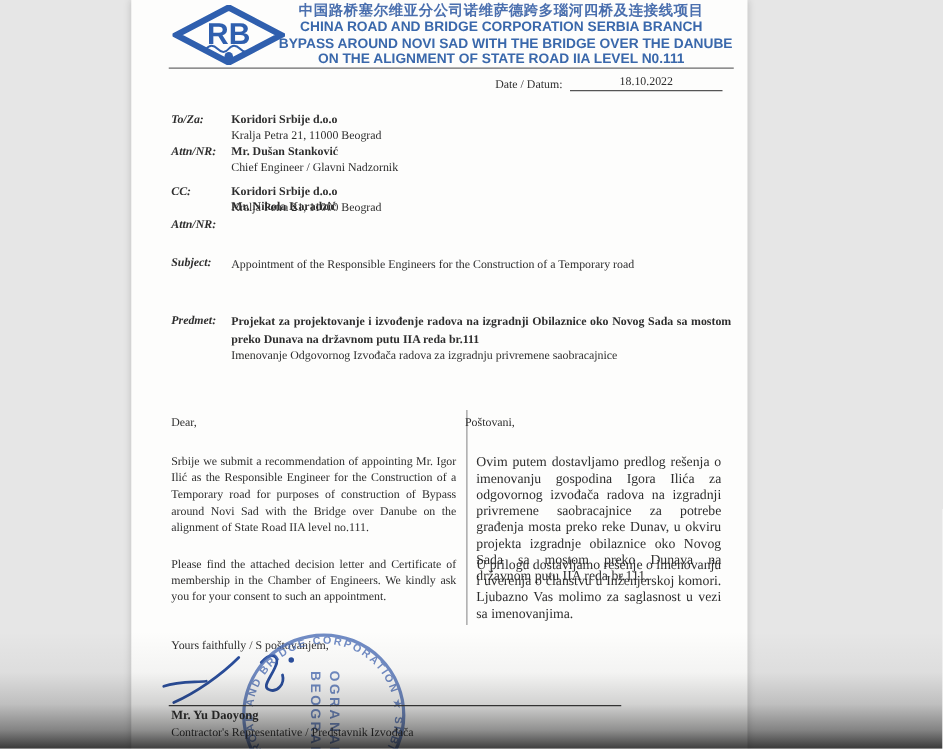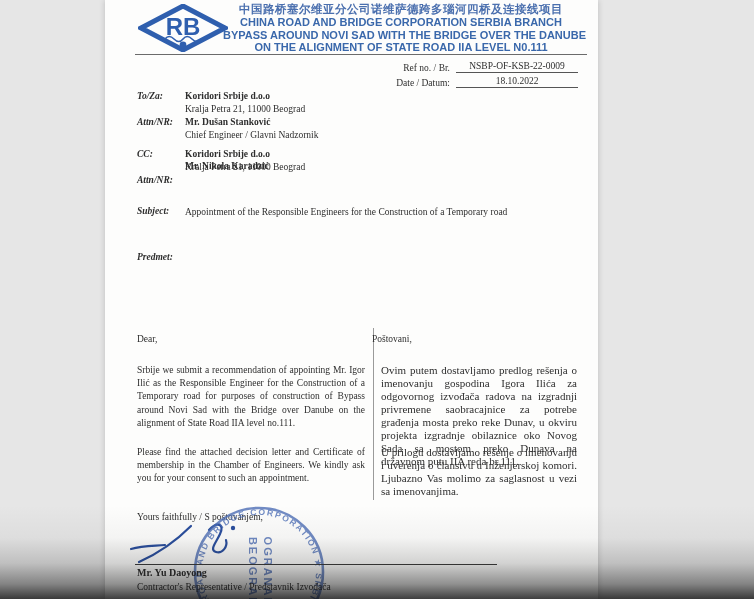--- a/index.html
+++ b/index.html
@@ -78,24 +78,20 @@
   <div class="abs hdr-text">
     <div class="hdr-zh">中国路桥塞尔维亚分公司诺维萨德跨多瑙河四桥及连接线项目</div>
     <div class="hdr-en">CHINA ROAD AND BRIDGE CORPORATION SERBIA BRANCH</div>
     <div class="hdr-en">BYPASS AROUND NOVI SAD WITH THE BRIDGE OVER THE DANUBE</div>
     <div class="hdr-en">ON THE ALIGNMENT OF STATE ROAD IIA LEVEL N0.111</div>
   </div>
   <div class="abs hdr-divider"></div>
 
   <div class="abs ref-block">
     <div class="ref-row">
-      <div class="ref-lbl">Ref no. / Br.</div>
-      <div class="ref-val">NSBP-OF-KSB-22-0009</div>
-    </div>
-    <div class="ref-row">
       <div class="ref-lbl">Date / Datum:</div>
       <div class="ref-val">18.10.2022</div>
     </div>
   </div>
 
   <div class="abs lbl addr-label row-h" style="top:90px;">To/Za:</div>
   <div class="abs txt bold addr-text row-h" style="top:90px;">Koridori Srbije d.o.o</div>
   <div class="abs txt addr-text row-h" style="top:103px;">Kralja Petra 21, 11000 Beograd</div>
   <div class="abs lbl addr-label row-h" style="top:116px;">Attn/NR:</div>
   <div class="abs txt bold addr-text row-h" style="top:116px;">Mr. Dušan Stanković</div>
@@ -106,20 +102,24 @@
   <div class="abs txt addr-text row-h" style="top:161px;">Kralja Petra 21, 11000 Beograd</div>
   <div class="abs lbl addr-label row-h" style="top:174px;">Attn/NR:</div>
   <div class="abs txt bold addr-text row-h" style="top:160px;">Mr. Nikola Karadzić</div>
 
   <div class="abs lbl addr-label" style="top:206px;">Subject:</div>
   <div class="abs subj-content" style="top:206px;">
     <div>Appointment of the Responsible Engineers for the Construction of a Temporary road</div>
   </div>
 
   <div class="abs lbl addr-label" style="top:252px;">Predmet:</div>
+  <div class="abs subj-content" style="top:252px;">
+    <div class="bold just">Projekat za projektovanje i izvođenje radova na izgradnji Obilaznice oko Novog Sada sa mostom preko Dunava na državnom putu IIA reda br.111</div>
+    <div>Imenovanje Odgovornog Izvođača radova za izgradnju privremene saobracajnice</div>
+  </div>
 
   <div class="abs body-wrap">
     <div class="abs col-divider"></div>
 
     <div class="abs salut" style="left:32px; top:8px;">Dear,</div>
     <div class="abs para-en" style="left:32px; top:38px;">Srbije we submit a recommendation of appointing Mr. Igor Ilić as the Responsible Engineer for the Construction of a Temporary road for purposes of construction of Bypass around Novi Sad with the Bridge over Danube on the alignment of State Road IIA level no.111.</div>
     <div class="abs para-en" style="left:32px; top:120px;">Please find the attached decision letter and Certificate of membership in the Chamber of Engineers. We kindly ask you for your consent to such an appointment.</div>
 
     <div class="abs salut" style="left:267px; top:8px;">Poštovani,</div>
     <div class="abs para-sr" style="left:276px; top:38px;">Ovim putem dostavljamo predlog rešenja o imenovanju gospodina Igora Ilića za odgovornog izvođača radova na izgradnji privremene saobracajnice za potrebe građenja mosta preko reke Dunav, u okviru projekta izgradnje obilaznice oko Novog Sada sa mostom preko Dunava na državnom putu IIA reda br.111.</div>

